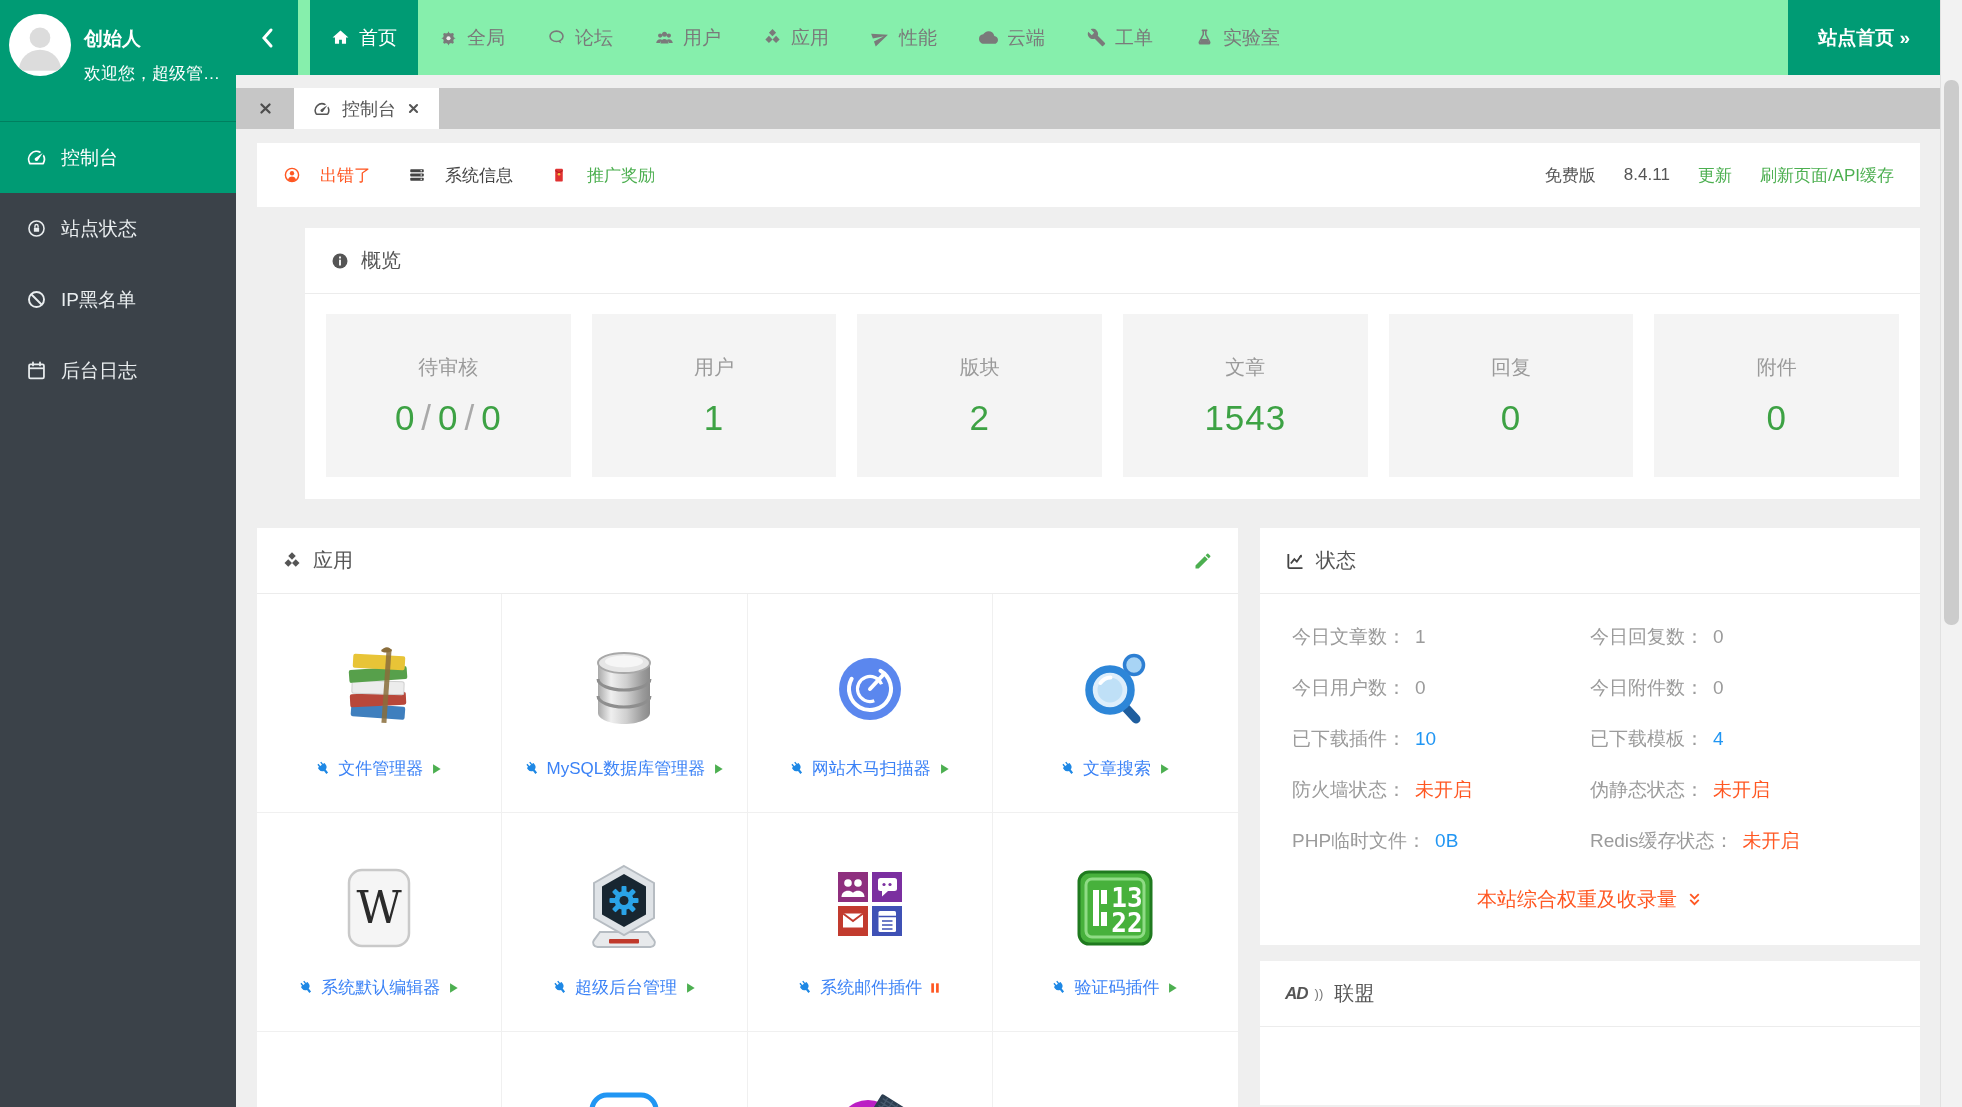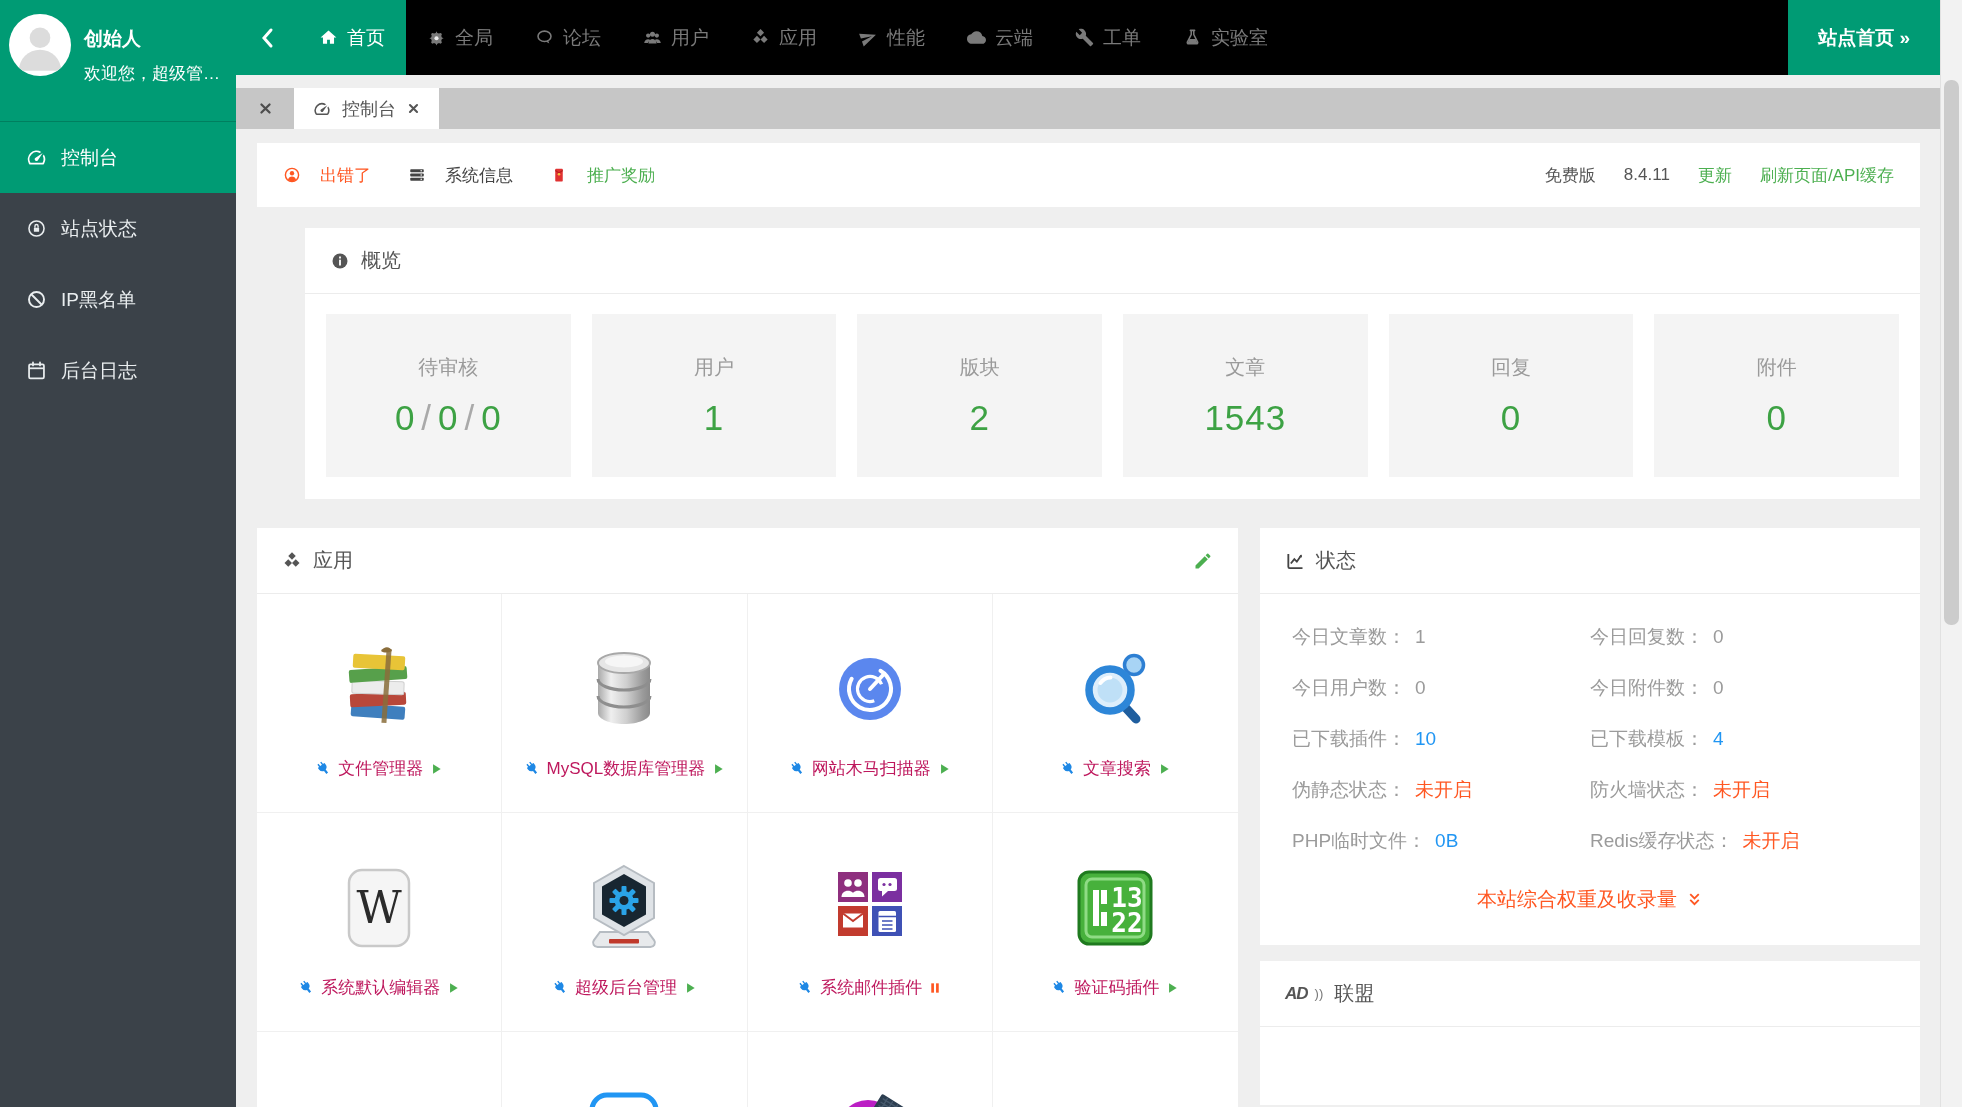--- a/index.html
+++ b/index.html
@@ -13,21 +13,21 @@
   .avatar{position:absolute;left:9px;top:14px;width:62px;height:62px;border-radius:50%;background:#fff;overflow:hidden;}
   .avatar svg{width:62px;height:62px;}
   .user-name{position:absolute;left:84px;top:26px;color:#fff;font-size:19px;font-weight:600;}
   .user-welcome{position:absolute;left:84px;top:62px;color:#fff;font-size:17px;}
   .side-item{height:71px;display:flex;align-items:center;gap:14px;padding-left:26px;color:#e9edef;font-size:19px;cursor:pointer;}
   .side-item.active{background:#009B74;color:#fff;}
   .side-item svg{width:21px;height:21px;flex:none;}
 
   
   .main{position:absolute;left:236px;top:0;right:0;height:100%;}
-  .topbar{height:75px;background:#000000;display:flex;align-items:stretch;}
+  .topbar{height:75px;background:#86efac;display:flex;align-items:stretch;gap:12px;}
   .back-btn{width:62px;background:#009B74;display:flex;align-items:center;justify-content:center;cursor:pointer;}
   .topnav{display:flex;}
   .nav-item{display:flex;align-items:center;gap:9px;padding:0 21px;font-size:19px;color:#7a7a7a;cursor:pointer;white-space:nowrap;}
   .nav-item svg{width:19px;height:19px;}
   .nav-item.active{background:#009B74;color:#fff;}
   .site-home{margin-left:auto;margin-right:22px;background:#009B74;color:#fff;display:flex;align-items:center;
              padding:0 30px;font-size:19px;font-weight:600;cursor:pointer;white-space:nowrap;}
   .gapstrip{height:13px;background:#efefef;}
   .tabbar{height:41px;background:#C6C6C6;display:flex;align-items:stretch;}
   .close-all{width:58px;display:flex;align-items:center;justify-content:center;color:#4d4d4d;cursor:pointer;}
@@ -59,21 +59,21 @@
 
   .columns{display:flex;gap:22px;align-items:flex-start;}
   .apps{width:981px;flex:none;}
   .pencil{margin-left:auto;color:#4CAF50;cursor:pointer;}
   .apps-grid{display:grid;grid-template-columns:repeat(4,1fr);}
   .app-cell{height:219px;border-right:1px solid #f0f0f0;border-bottom:1px solid #f0f0f0;
             display:flex;flex-direction:column;align-items:center;padding-top:47px;box-sizing:border-box;cursor:pointer;}
   .app-cell:nth-child(4n){border-right:none;}
   .app-icon{width:96px;height:96px;}
   .app-icon svg{width:96px;height:96px;}
-  .app-label{margin-top:20px;display:flex;align-items:center;gap:6px;font-size:17px;color:#be185d;white-space:nowrap;}
+  .app-label{margin-top:20px;display:flex;align-items:center;gap:6px;font-size:17px;color:#3b82f6;white-space:nowrap;}
   .plug svg{width:17px;height:17px;color:#1E88E5;}
   .act svg{width:14px;height:14px;}
   .act.play{color:#4CAF50;} .act.pause{color:#FF5722;}
 
   .right-col{flex:1;display:flex;flex-direction:column;min-width:0;justify-content:flex-end;}
   .status-grid{display:grid;grid-template-columns:1fr 1fr;row-gap:21px;padding:28px 32px 8px;font-size:19px;line-height:30px;}
   .s-label{color:#9b9b9b;} .s-val{margin-left:9px;}
   .v-gray{color:#9b9b9b;} .v-blue{color:#2196F3;} .v-orange{color:#FF5722;}
   .status-footer{display:flex;justify-content:center;align-items:center;gap:9px;color:#FF5722;font-size:20px;padding:22px 0 32px;cursor:pointer;}
   .status-footer svg{width:17px;height:17px;}
@@ -645,22 +645,22 @@
                 </span>
               <span>状态</span>
             </div>
             <div class="status-grid">
               <div><span class="s-label">今日文章数：</span><span class="s-val v-gray">1</span></div>
               <div><span class="s-label">今日回复数：</span><span class="s-val v-gray">0</span></div>
               <div><span class="s-label">今日用户数：</span><span class="s-val v-gray">0</span></div>
               <div><span class="s-label">今日附件数：</span><span class="s-val v-gray">0</span></div>
               <div><span class="s-label">已下载插件：</span><span class="s-val v-blue">10</span></div>
               <div><span class="s-label">已下载模板：</span><span class="s-val v-blue">4</span></div>
+              <div><span class="s-label">防火墙状态：</span><span class="s-val v-orange">未开启</span></div>
               <div><span class="s-label">伪静态状态：</span><span class="s-val v-orange">未开启</span></div>
-              <div><span class="s-label">防火墙状态：</span><span class="s-val v-orange">未开启</span></div>
               <div><span class="s-label">PHP临时文件：</span><span class="s-val v-blue">0B</span></div>
               <div><span class="s-label">Redis缓存状态：</span><span class="s-val v-orange">未开启</span></div>
             </div>
             <div class="status-footer">
               <span>本站综合权重及收录量</span>
               <span>
                   <svg viewBox="0 0 24 24">
                     <path d="M6 4.5l6 6 6-6M6 12.5l6 6 6-6" fill="none" stroke="#FF5722" stroke-width="2.6"></path>
                   </svg>
                 </span>

